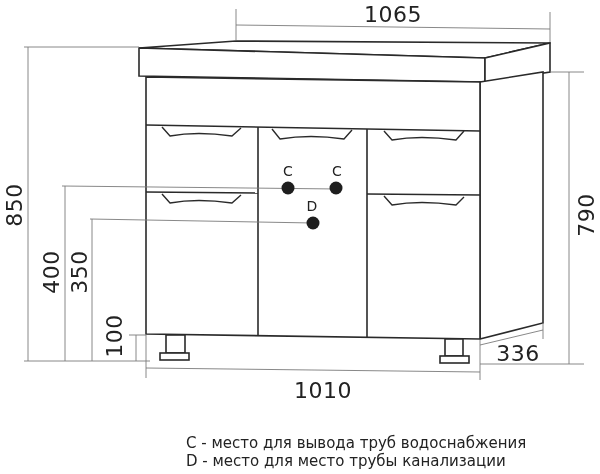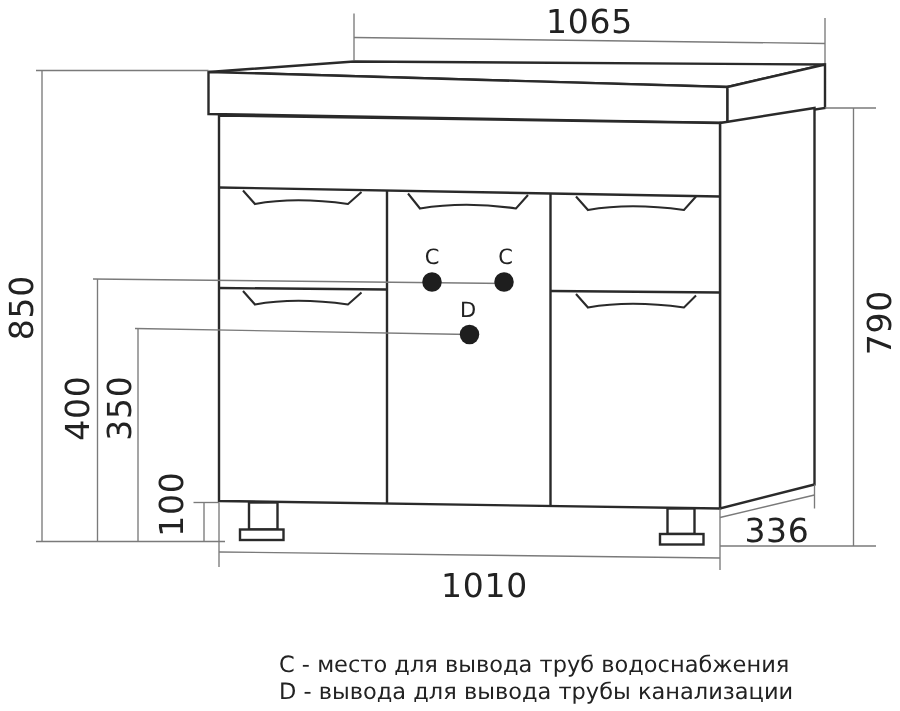--- a/index.html
+++ b/index.html
@@ -115,14 +115,14 @@
   <g>
     <line class="dimline" x1="550" y1="72" x2="584" y2="72"></line>
     <line class="dimline" x1="480" y1="364" x2="584" y2="364"></line>
     <line class="dimline" x1="569" y1="72" x2="569" y2="364"></line>
     <text class="dimtext" transform="translate(594,215) rotate(-90)" text-anchor="middle">790</text>
   </g>
 </svg>
 
 <div class="legend">
   <div>C - место для вывода труб водоснабжения</div>
-  <div>D - вывода для вывода трубы канализации</div>
+  <div>D - место для место трубы канализации</div>
 </div>
 
 </body></html>

